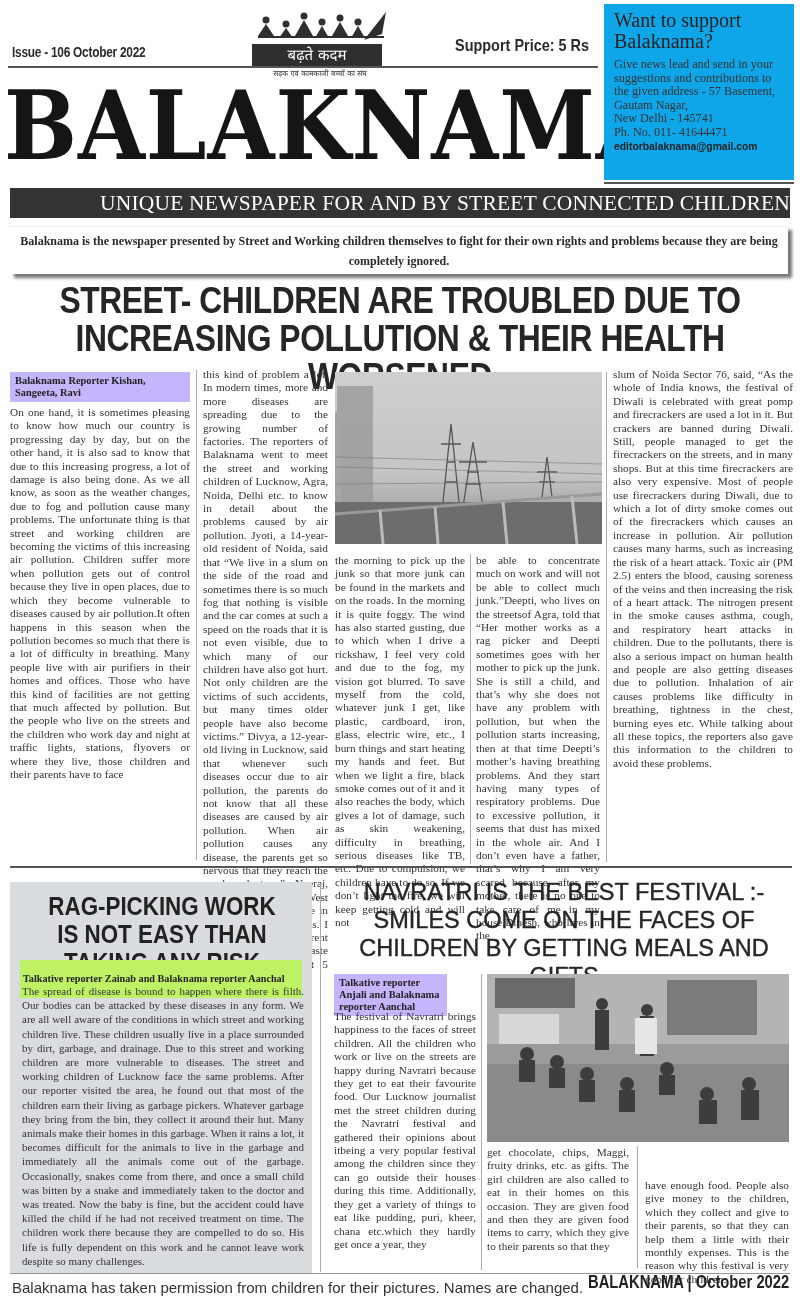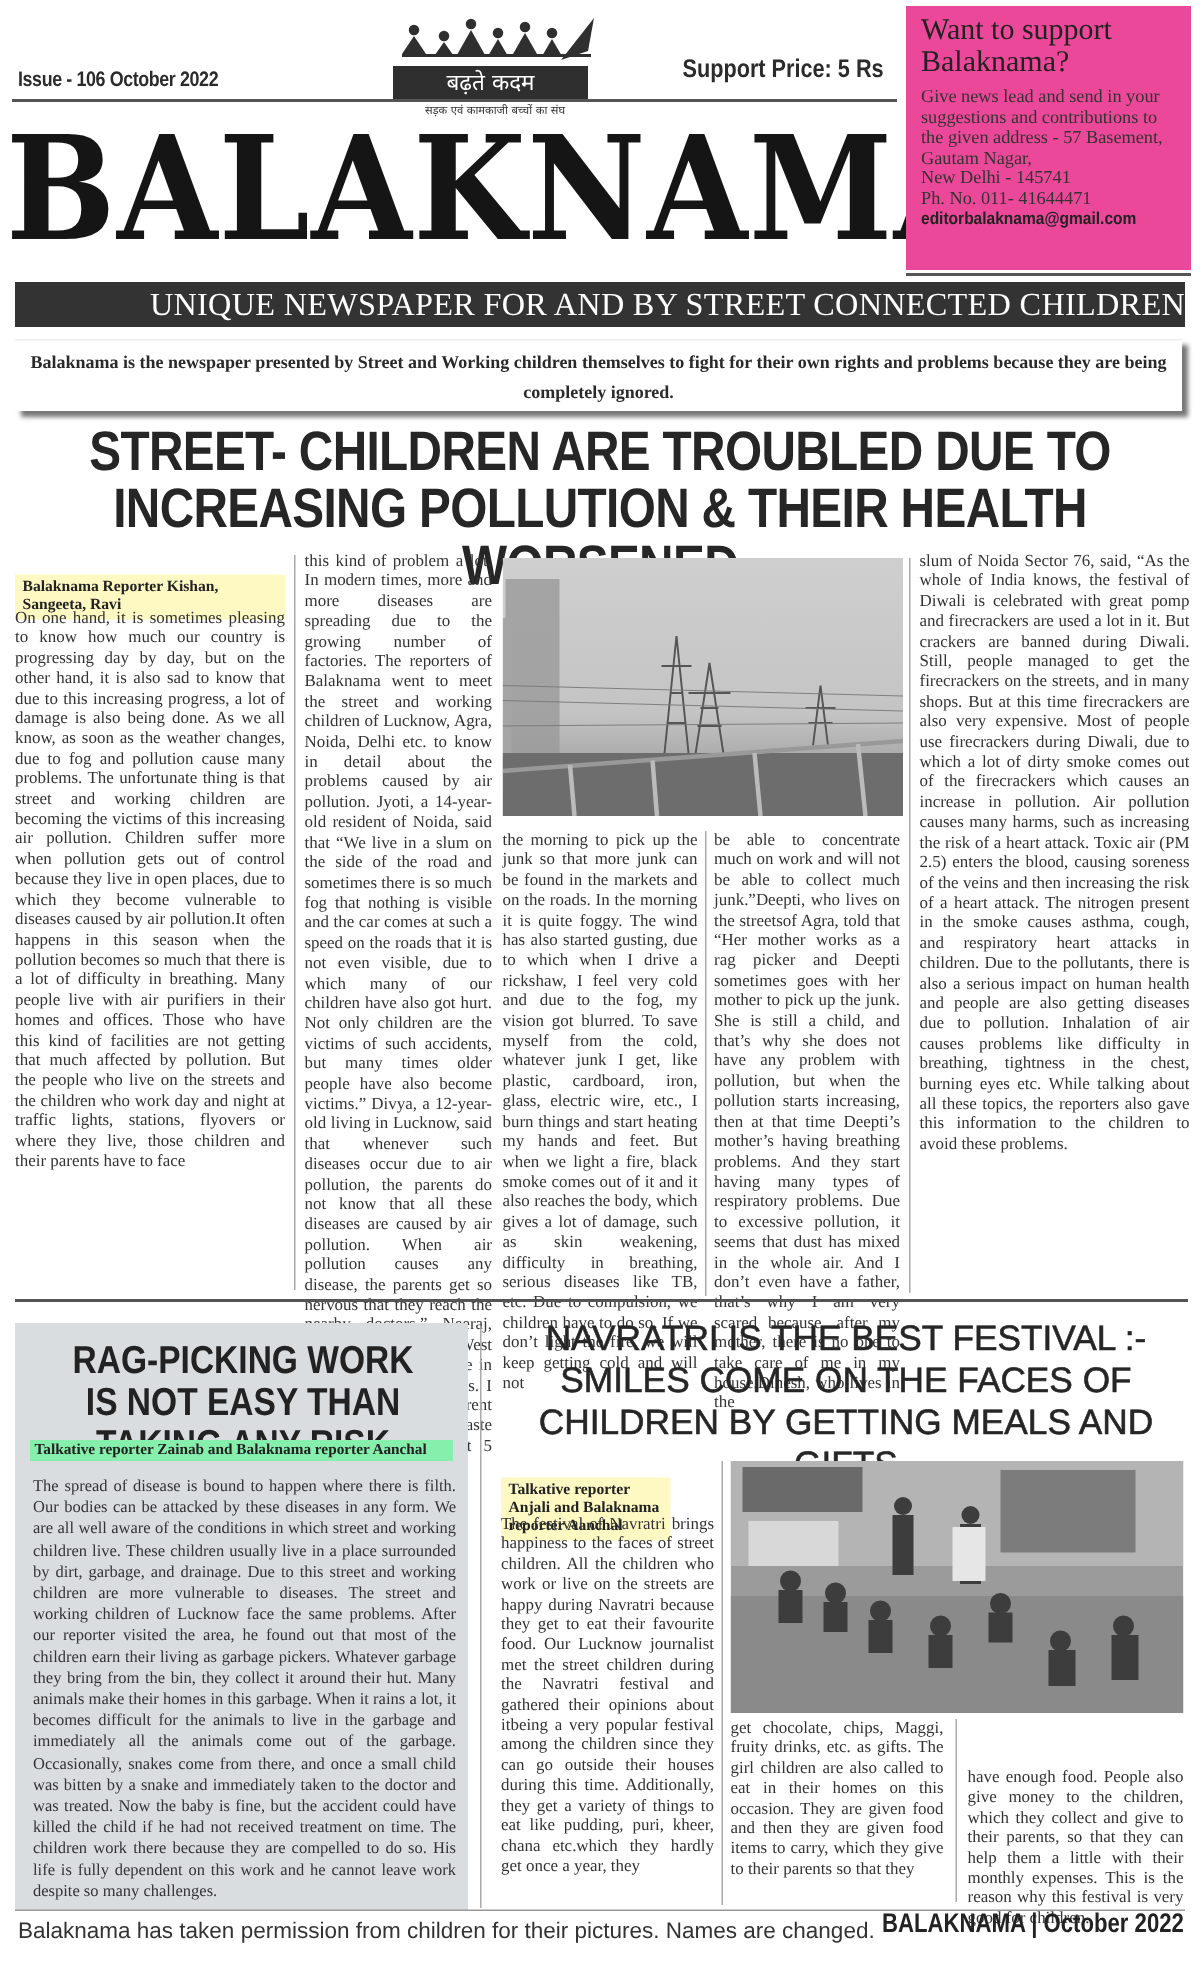--- a/index.html
+++ b/index.html
@@ -4,50 +4,50 @@
 <style>
   * { box-sizing: border-box; margin: 0; padding: 0; }
   html, body { width: 800px; height: 1308px; background: #ffffff; overflow: hidden; }
   body { position: relative; font-family: "DejaVu Serif", serif; color: #2a2a2a; }
   .abs { position: absolute; }
 
   
   .issue { left: 12px; top: 44px; font-family: "Liberation Sans", sans-serif; font-weight: bold; font-size: 14px; color: #2b2b2b; letter-spacing: -0.3px; transform: scaleX(0.85); transform-origin: left; }
   .price { left: 455px; top: 36px; font-family: "Liberation Sans", sans-serif; font-weight: bold; font-size: 17px; color: #2b2b2b; transform: scaleX(0.85); transform-origin: left; white-space: nowrap; }
   .rule-top { left: 8px; top: 66px; width: 590px; height: 2px; background: #555; }
-  .logo { left: 250px; top: 6px; width: 160px; height: 80px; }
+  .logo { left: 240px; top: 6px; width: 160px; height: 80px; }
   .logo-figs { position: absolute; left: 12px; top: 0; width: 136px; height: 38px; }
   .logo-box { position: absolute; left: 12px; top: 38px; width: 130px; height: 22px; background: #2f2f2f; color: #fff; font-family: "DejaVu Sans", sans-serif; font-size: 15px; text-align: center; line-height: 22px; }
   .logo-sub { position: absolute; left: 0; top: 62px; width: 160px; font-family: "DejaVu Sans", sans-serif; font-size: 7.5px; text-align: center; color: #333; }
   .title { left: 4px; top: 76px; width: 592px; font-family: "DejaVu Serif", serif; font-weight: bold; font-size: 96px; letter-spacing: 1px; color: #151515; line-height: 100px; transform: scaleX(0.9); transform-origin: left; white-space: nowrap; }
 
-  .support { left: 604px; top: 4px; width: 190px; height: 176px; background: #ec4899; padding: 6px 10px; font-family: "Liberation Serif", serif; }
+  .support { left: 604px; top: 4px; width: 190px; height: 176px; background: #0ea5e9; padding: 6px 10px; font-family: "Liberation Serif", serif; }
   .support h3 { font-weight: normal; font-size: 20px; line-height: 21px; color: #222; }
   .support p { font-size: 12.2px; line-height: 13.6px; color: #333; margin-top: 6px; }
   .support .email { font-family: "Liberation Sans", sans-serif; font-weight: bold; font-size: 11.5px; color: #222; transform: scaleX(0.9); transform-origin: left; display: block; white-space: nowrap; }
   .rule-right { left: 604px; top: 182px; width: 190px; height: 2px; background: #555; }
 
   .tagline { left: 10px; top: 188px; width: 780px; height: 30px; background: #333333; color: #fff; font-family: "Liberation Serif", serif; font-size: 21.5px; text-align: right; line-height: 30px; letter-spacing: 0.2px; }
   .mission { left: 10px; top: 226px; width: 778px; height: 48px; background: #fff; box-shadow: 4px 4px 3px #777; border-top: 1px solid #eee; font-family: "Liberation Serif", serif; font-weight: bold; font-size: 12px; line-height: 20px; text-align: center; padding-top: 4px; color: #2a2a2a; }
 
   .headline1 { left: 0; top: 282px; width: 800px; font-family: "Liberation Sans", sans-serif; font-weight: bold; font-size: 37px; line-height: 38px; text-align: center; color: #262626; letter-spacing: -0.5px; transform: scaleX(0.86); transform-origin: center; }
 
   
   .col { font-family: "Liberation Serif", serif; font-size: 11.3px; line-height: 13.4px; color: #333; text-align: justify; hyphens: auto; }
-  .byline { background: #fef9c3; font-family: "Liberation Serif", serif; font-weight: bold; font-size: 10.4px; line-height: 12px; padding: 3px 5px; color: #222; margin-top: 11px; }
+  .byline { background: #c4b5fd; font-family: "Liberation Serif", serif; font-weight: bold; font-size: 10.4px; line-height: 12px; padding: 3px 5px; color: #222; }
   .vrule { width: 1px; background: #aaa; }
 
   .photo1 { left: 335px; top: 372px; width: 267px; height: 172px; overflow: hidden; }
   .photo2 { left: 487px; top: 974px; width: 302px; height: 168px; overflow: hidden; }
 
   .rule-mid { left: 10px; top: 866px; width: 782px; height: 2px; background: #555; }
 
   .rag-box { left: 10px; top: 882px; width: 302px; height: 392px; background: #dadde0; }
   .rag-head { left: 14px; top: 892px; width: 296px; font-family: "Liberation Sans", sans-serif; font-weight: bold; font-size: 26px; line-height: 28px; text-align: center; color: #222; transform: scaleX(0.86); transform-origin: center; }
-  .rag-by { left: 20px; top: 960px; width: 282px; background: #86efac; font-family: "Liberation Serif", serif; font-weight: bold; font-size: 10.2px; line-height: 14px; padding: 0 3px; color: #222; white-space: nowrap; }
+  .rag-by { left: 20px; top: 960px; width: 282px; background: #bef264; font-family: "Liberation Serif", serif; font-weight: bold; font-size: 10.2px; line-height: 14px; padding: 12px 3px; color: #222; white-space: nowrap; }
   .rag-body { left: 22px; top: 984px; width: 282px; font-family: "Liberation Serif", serif; font-size: 11px; line-height: 14.2px; color: #333; text-align: justify; }
 
   .nav-head { left: 330px; top: 878px; width: 468px; font-family: "Liberation Sans", sans-serif; font-size: 23.5px; line-height: 28px; text-align: center; color: #262626; font-weight: normal; -webkit-text-stroke: 0.4px #262626; }
 
   .footer-rule { left: 10px; top: 1273px; width: 780px; height: 1px; background: #999; }
   .footer-note { left: 12px; top: 1279px; font-family: Liberation Sans, sans-serif; font-size: 15px; color: #333; }
   .footer-mast { left: 588px; top: 1272px; font-family: "Liberation Sans", sans-serif; font-weight: bold; font-size: 18px; color: #222; transform: scaleX(0.82); transform-origin: left; white-space: nowrap; }
 </style>
 </head>
 <body>

